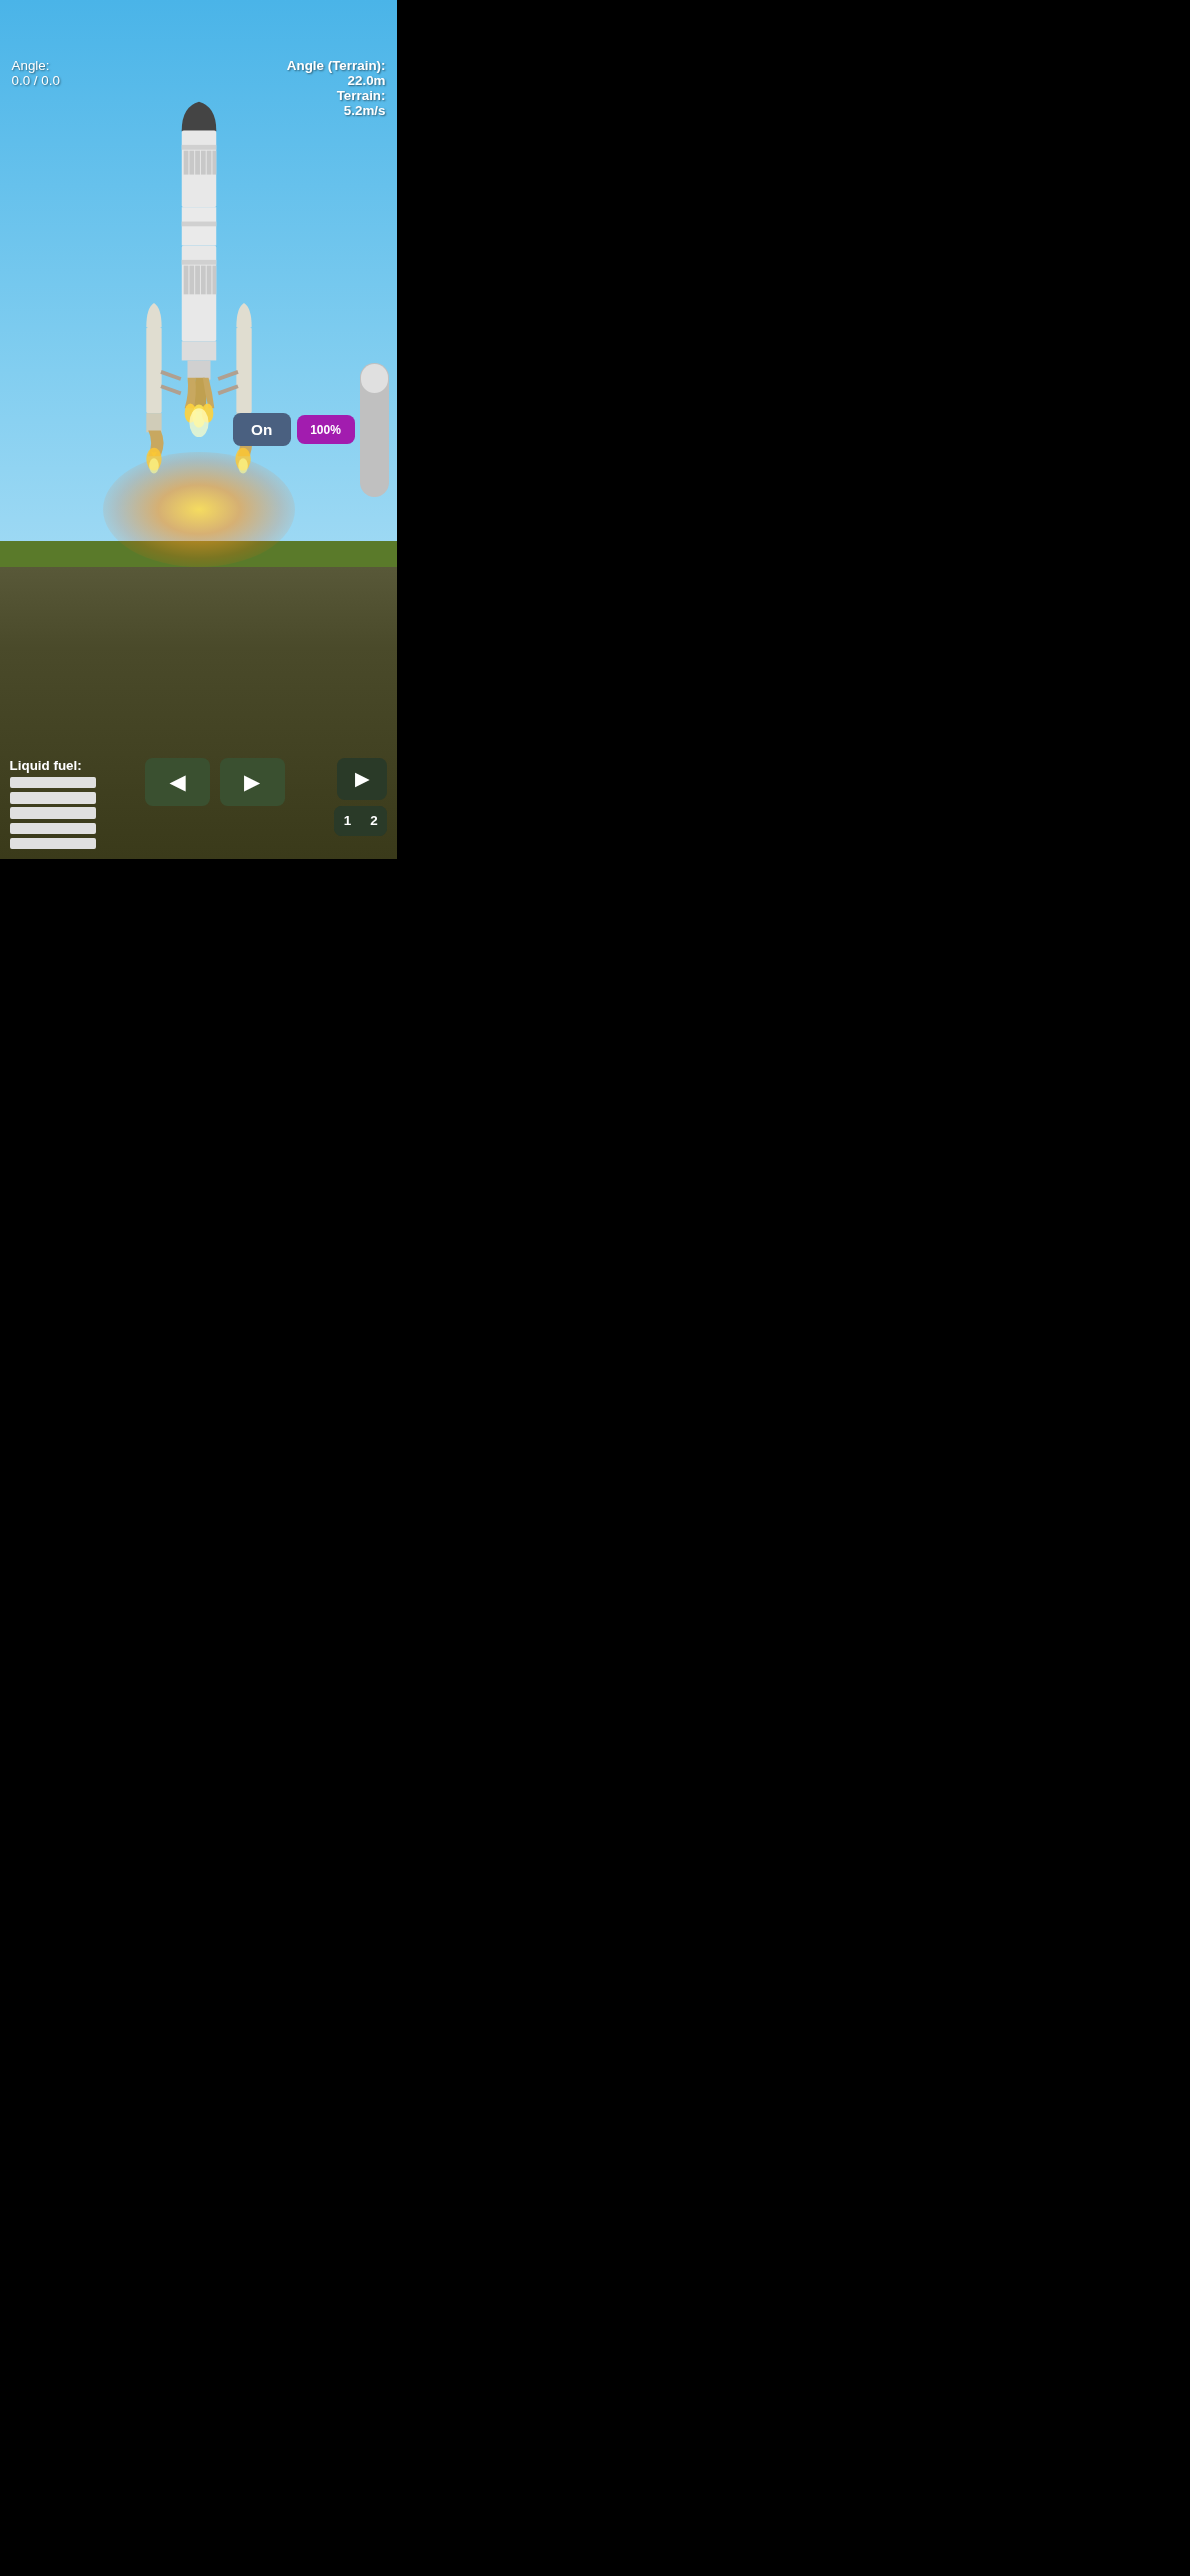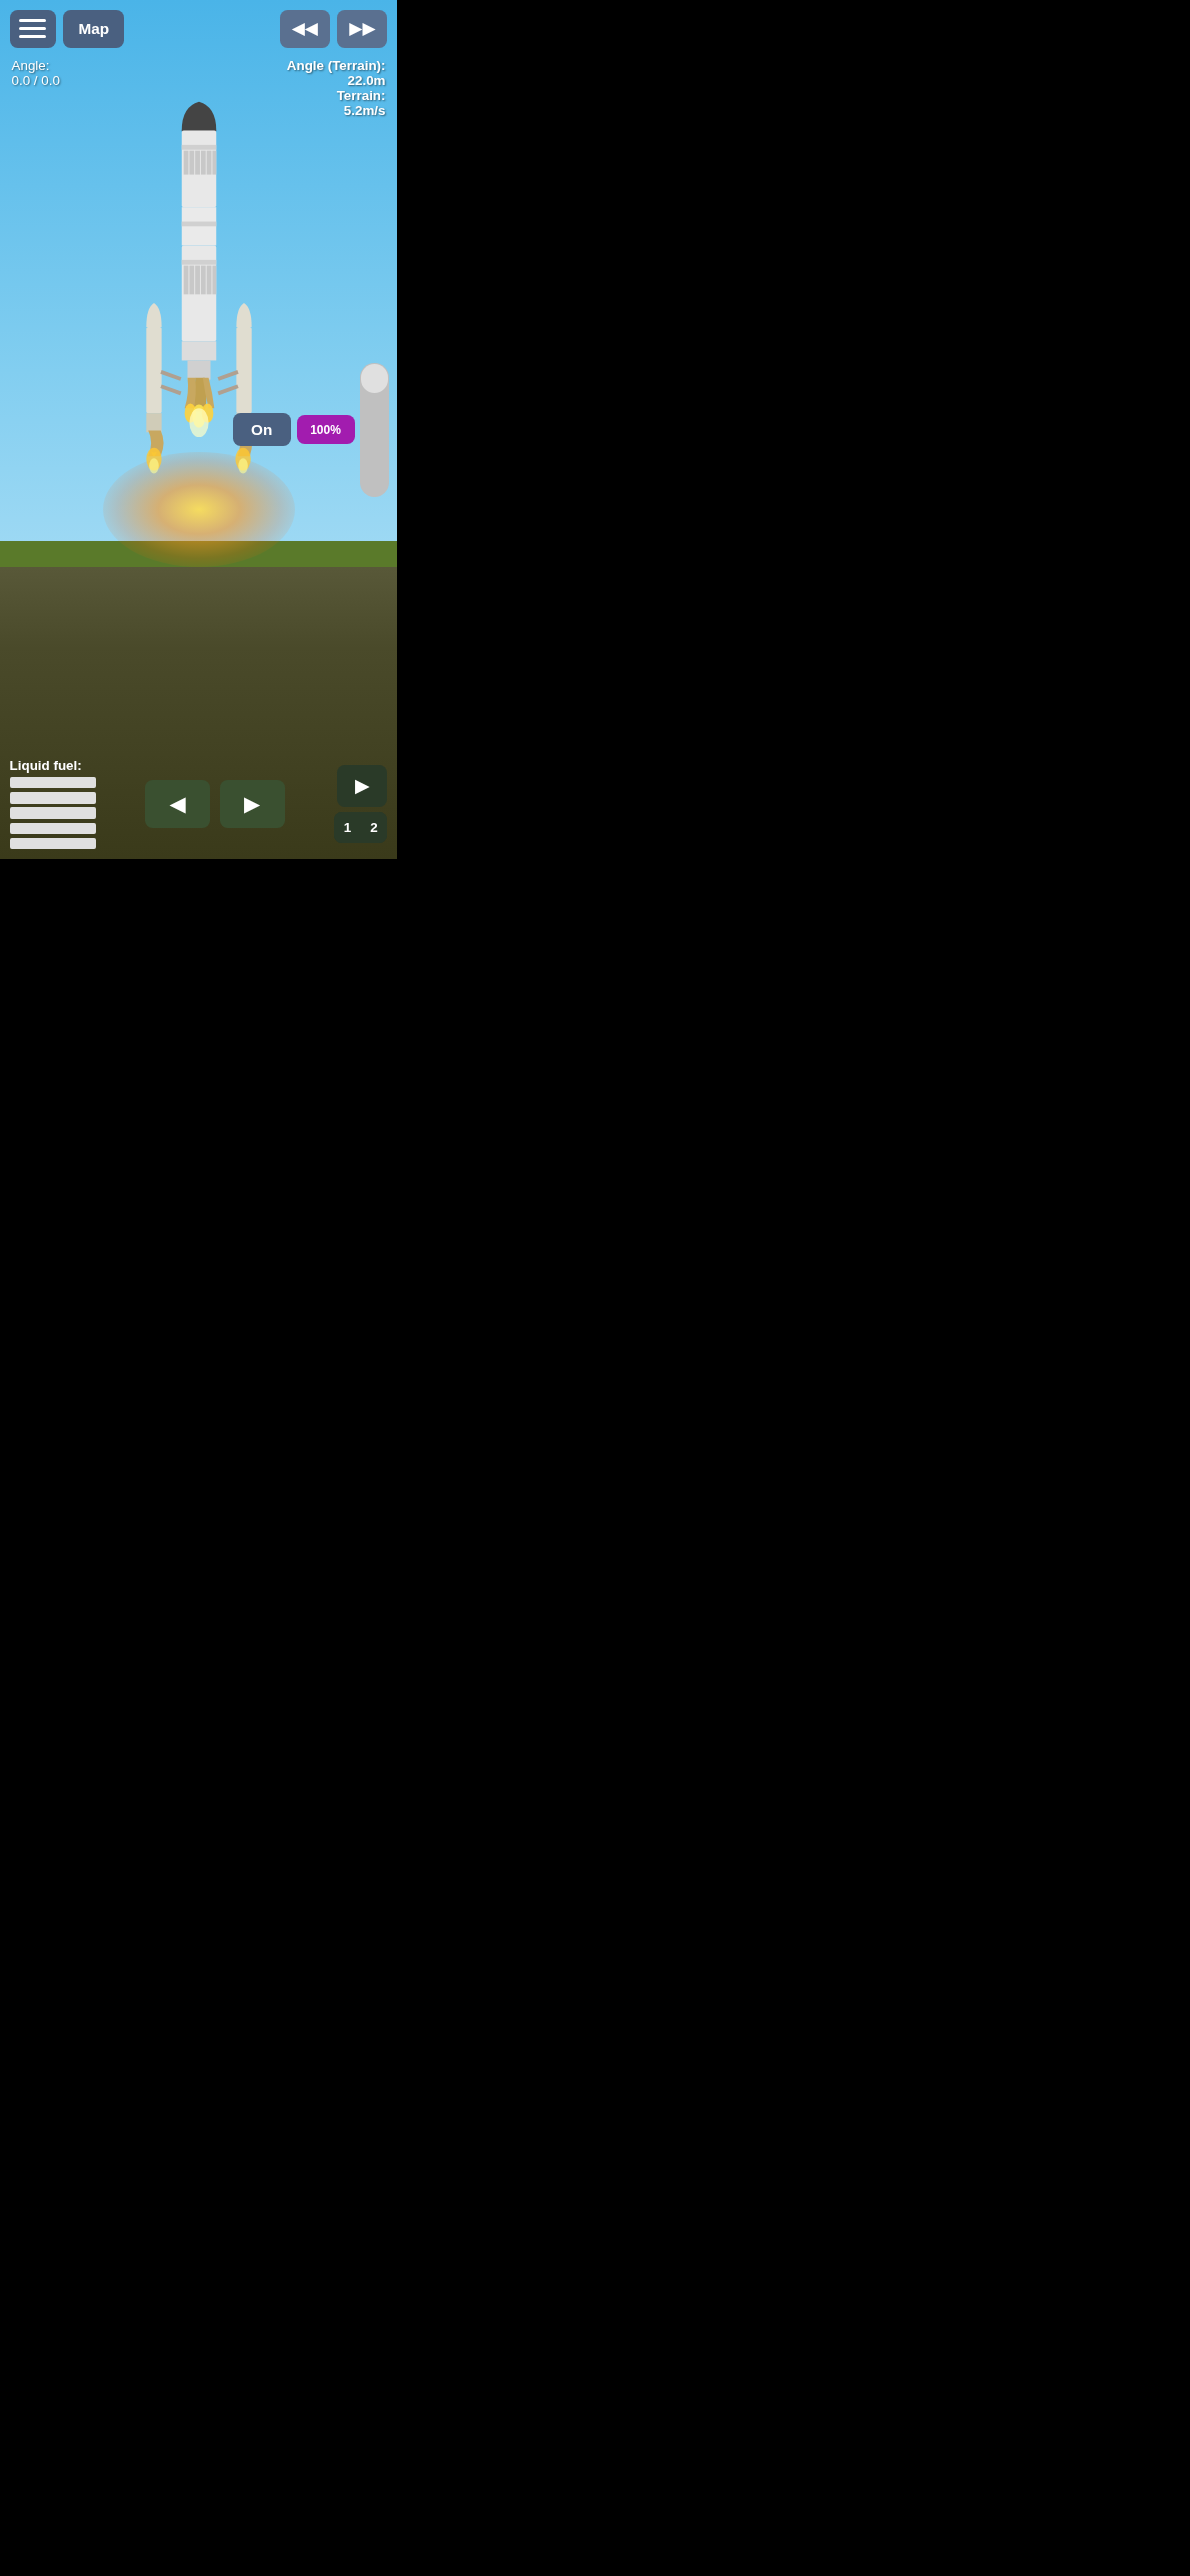--- a/index.html
+++ b/index.html
@@ -231,21 +231,21 @@
     }
 
     
     .bottom-controls {
       position: absolute;
       bottom: 9.6px;
       left: 0;
       right: 0;
       display: flex;
       justify-content: space-between;
-      align-items: center;
+      align-items: flex-start;
       padding: 0 9.6px;
       z-index: 10;
     }
 
     .fuel-section {
       display: flex;
       flex-direction: column;
       gap: 3.8px;
     }
 
@@ -405,34 +405,20 @@
       <ellipse cx="81" cy="330" rx="6" ry="10" fill="rgba(255,210,60,0.9)"></ellipse>
       <ellipse cx="90" cy="333" rx="7" ry="12" fill="rgba(255,230,80,0.85)"></ellipse>
       <ellipse cx="99" cy="330" rx="6" ry="10" fill="rgba(255,210,60,0.9)"></ellipse>
       <ellipse cx="90" cy="340" rx="10" ry="15" fill="rgba(255,255,200,0.7)"></ellipse>
 
       <ellipse cx="136" cy="378" rx="8" ry="12" fill="rgba(255,200,50,0.8)"></ellipse>
       <ellipse cx="136" cy="385" rx="5" ry="8" fill="rgba(255,255,150,0.6)"></ellipse>
     </svg>
   </div>
 
-  <div class="top-bar">
-    <div class="top-left-buttons">
-      <button class="menu-btn">
-        <span></span>
-        <span></span>
-        <span></span>
-      </button>
-      <button class="map-btn">Map</button>
-    </div>
-    <div class="top-right-buttons">
-      <button class="nav-btn">◀◀</button>
-      <button class="nav-btn">▶▶</button>
-    </div>
-  </div>
 
   <div class="info-top-left">
     <div>Angle:</div>
     <div>0.0 / 0.0</div>
   </div>
 
   <div class="info-top-right">
     <div>Angle (Terrain):</div>
     <div>22.0m</div>
     <div>Terrain:</div>

